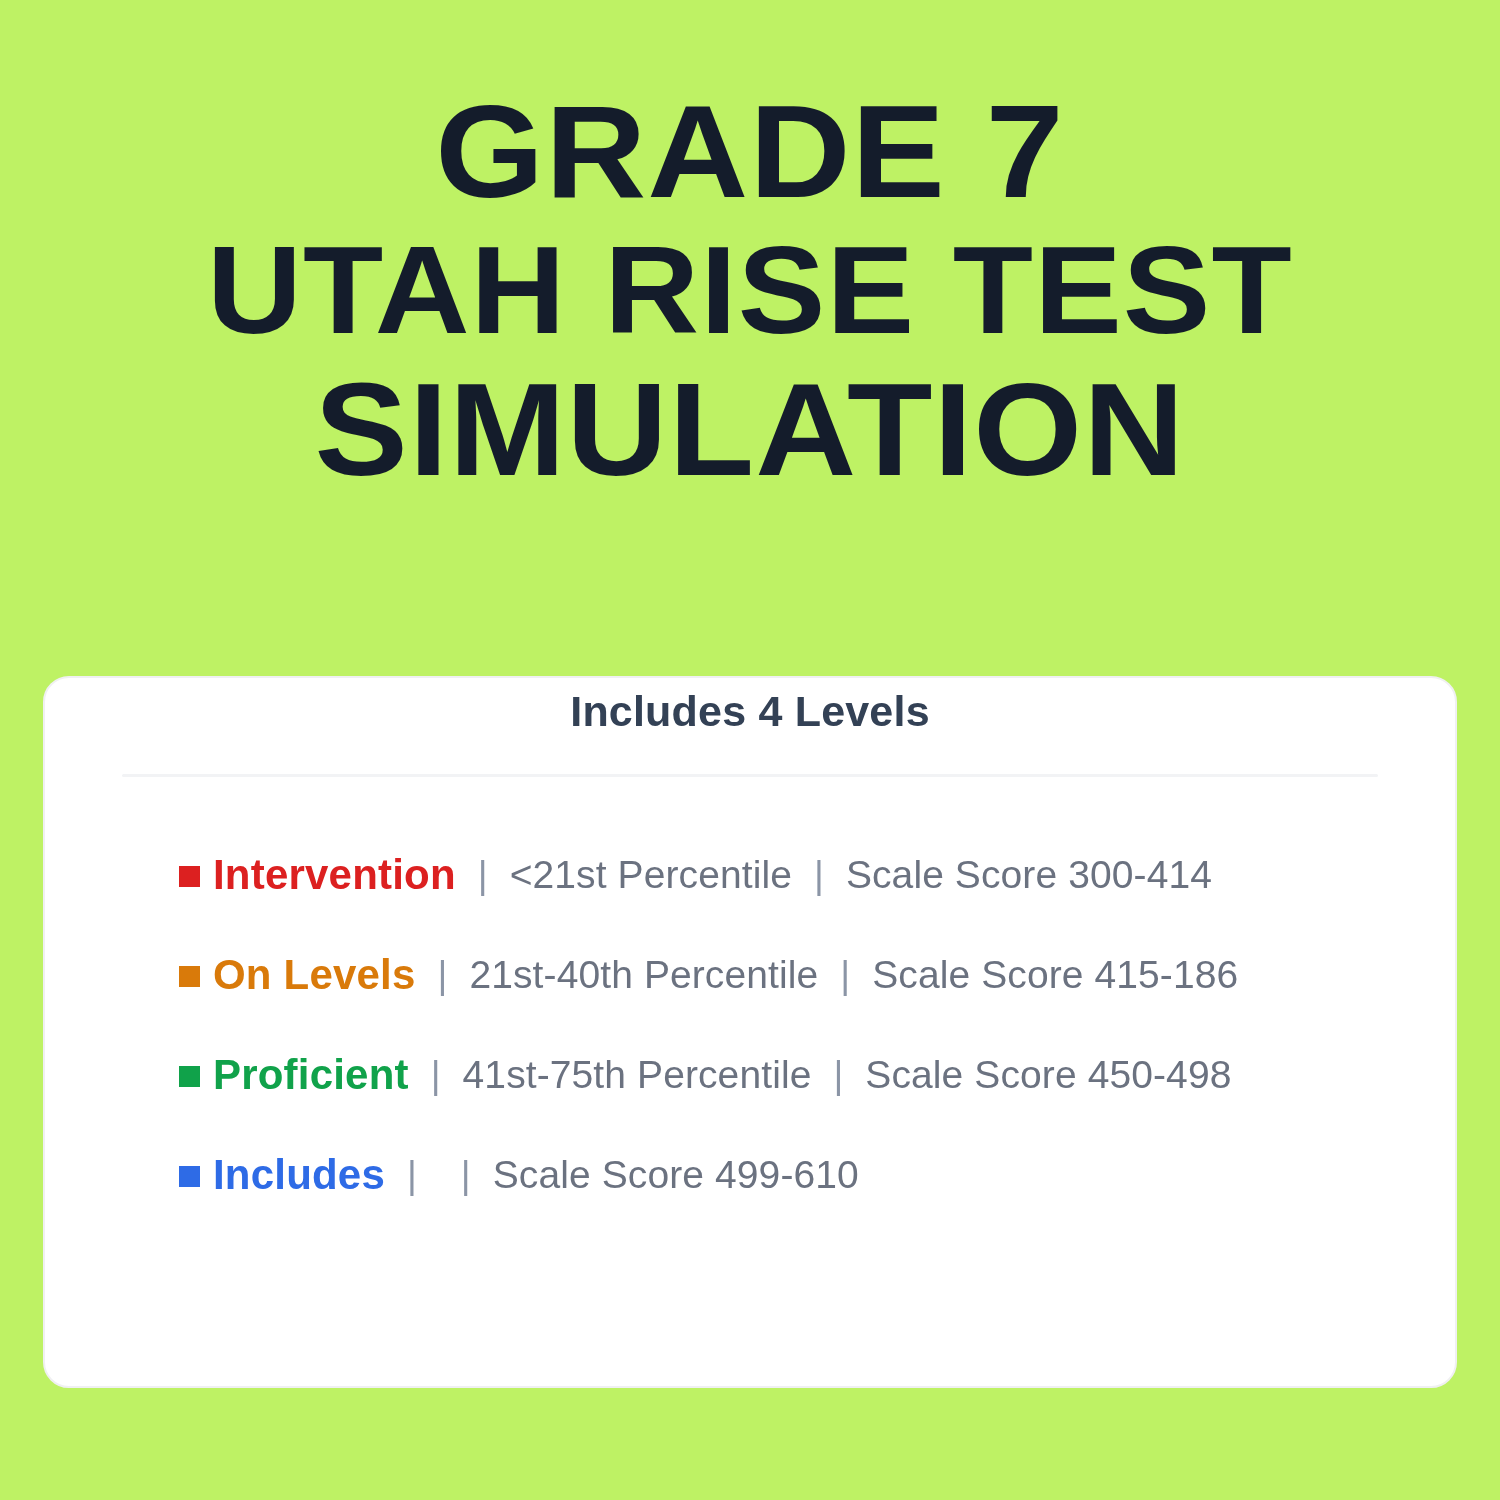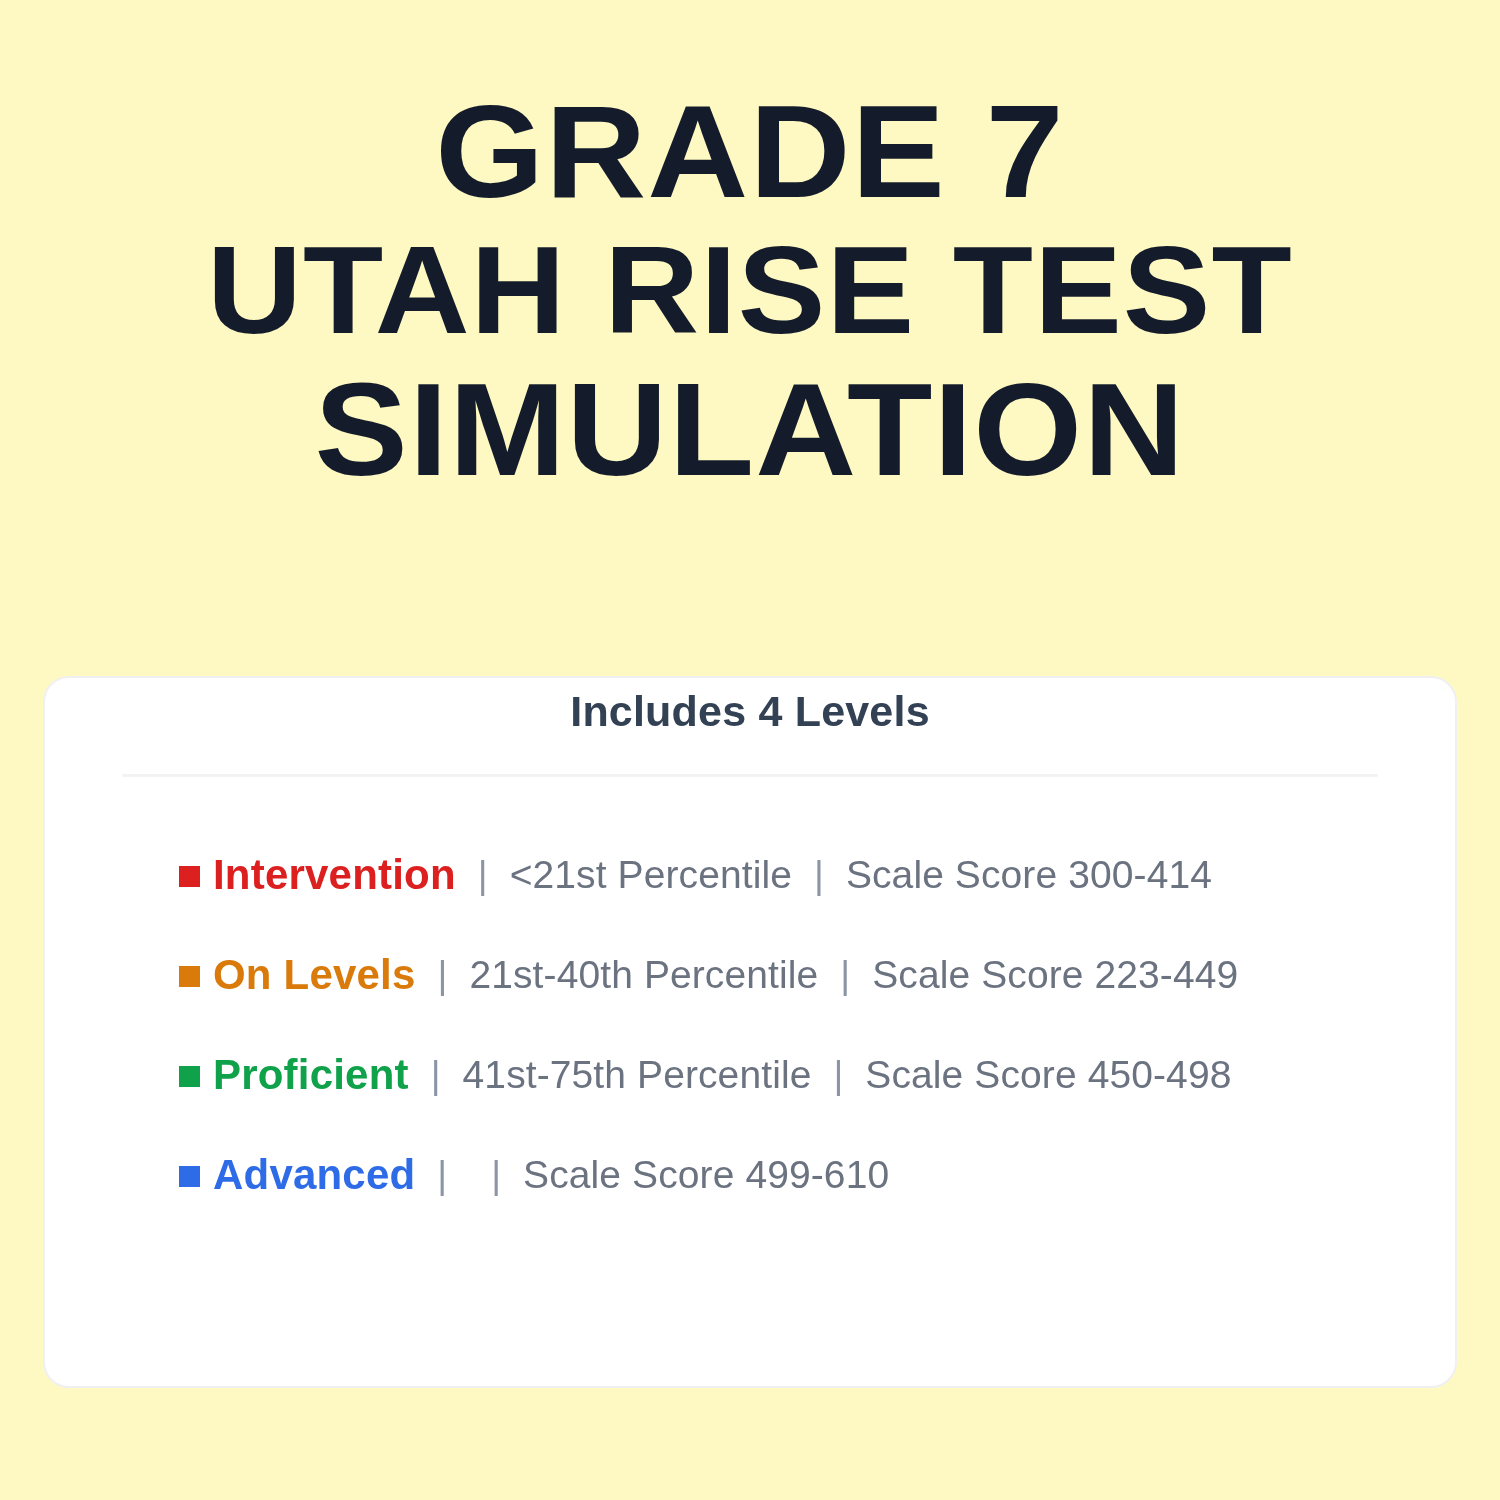--- a/index.html
+++ b/index.html
@@ -119,21 +119,21 @@
     color:#6b7280;
     font-size:39px;
     font-weight:400;
     line-height:48px;
     letter-spacing:0.1px;
   }
 </style>
 </head>
 <body>
 
-<div class="page" style="background: #fef9c3;">
+<div class="page" style="background: #bef264;">
 
   <div class="title-block">
     <span class="title-line l1" style="color: rgb(20, 28, 43);">GRADE 7</span>
     <span class="title-line l2" style="color: rgb(20, 28, 43);">UTAH RISE TEST</span>
     <span class="title-line l3" style="color: rgb(20, 28, 43);">SIMULATION</span>
   </div>
 
   <div class="card" style="border-color: rgb(240, 240, 242);">
 
     <div class="card-heading" style="color: rgb(51, 65, 85); margin-top: 8px;">Includes 4 Levels</div>
@@ -150,35 +150,35 @@
         <span class="sep">|</span>
         <span class="level-meta">Scale Score 300-414</span>
       </div>
 
       <div class="level-row">
         <span class="swatch" style="background-color: rgb(217, 122, 10);"></span>
         <span class="level-name" style="color: rgb(217, 122, 10);">On Levels</span>
         <span class="sep">|</span>
         <span class="level-meta">21st-40th Percentile</span>
         <span class="sep">|</span>
-        <span class="level-meta">Scale Score 223-449</span>
+        <span class="level-meta">Scale Score 415-186</span>
       </div>
 
       <div class="level-row">
         <span class="swatch" style="background-color: rgb(16, 162, 74);"></span>
         <span class="level-name" style="color: rgb(16, 162, 74);">Proficient</span>
         <span class="sep">|</span>
         <span class="level-meta">41st-75th Percentile</span>
         <span class="sep">|</span>
         <span class="level-meta">Scale Score 450-498</span>
       </div>
 
       <div class="level-row">
         <span class="swatch" style="background-color: rgb(46, 107, 230);"></span>
-        <span class="level-name" style="color: rgb(46, 107, 230);">Advanced</span>
+        <span class="level-name" style="color: rgb(46, 107, 230);">Includes</span>
         <span class="sep">|</span>
         <span class="sep">|</span>
         <span class="level-meta">Scale Score 499-610</span>
       </div>
 
     </div>
   </div>
 </div>
 
 </body></html>

